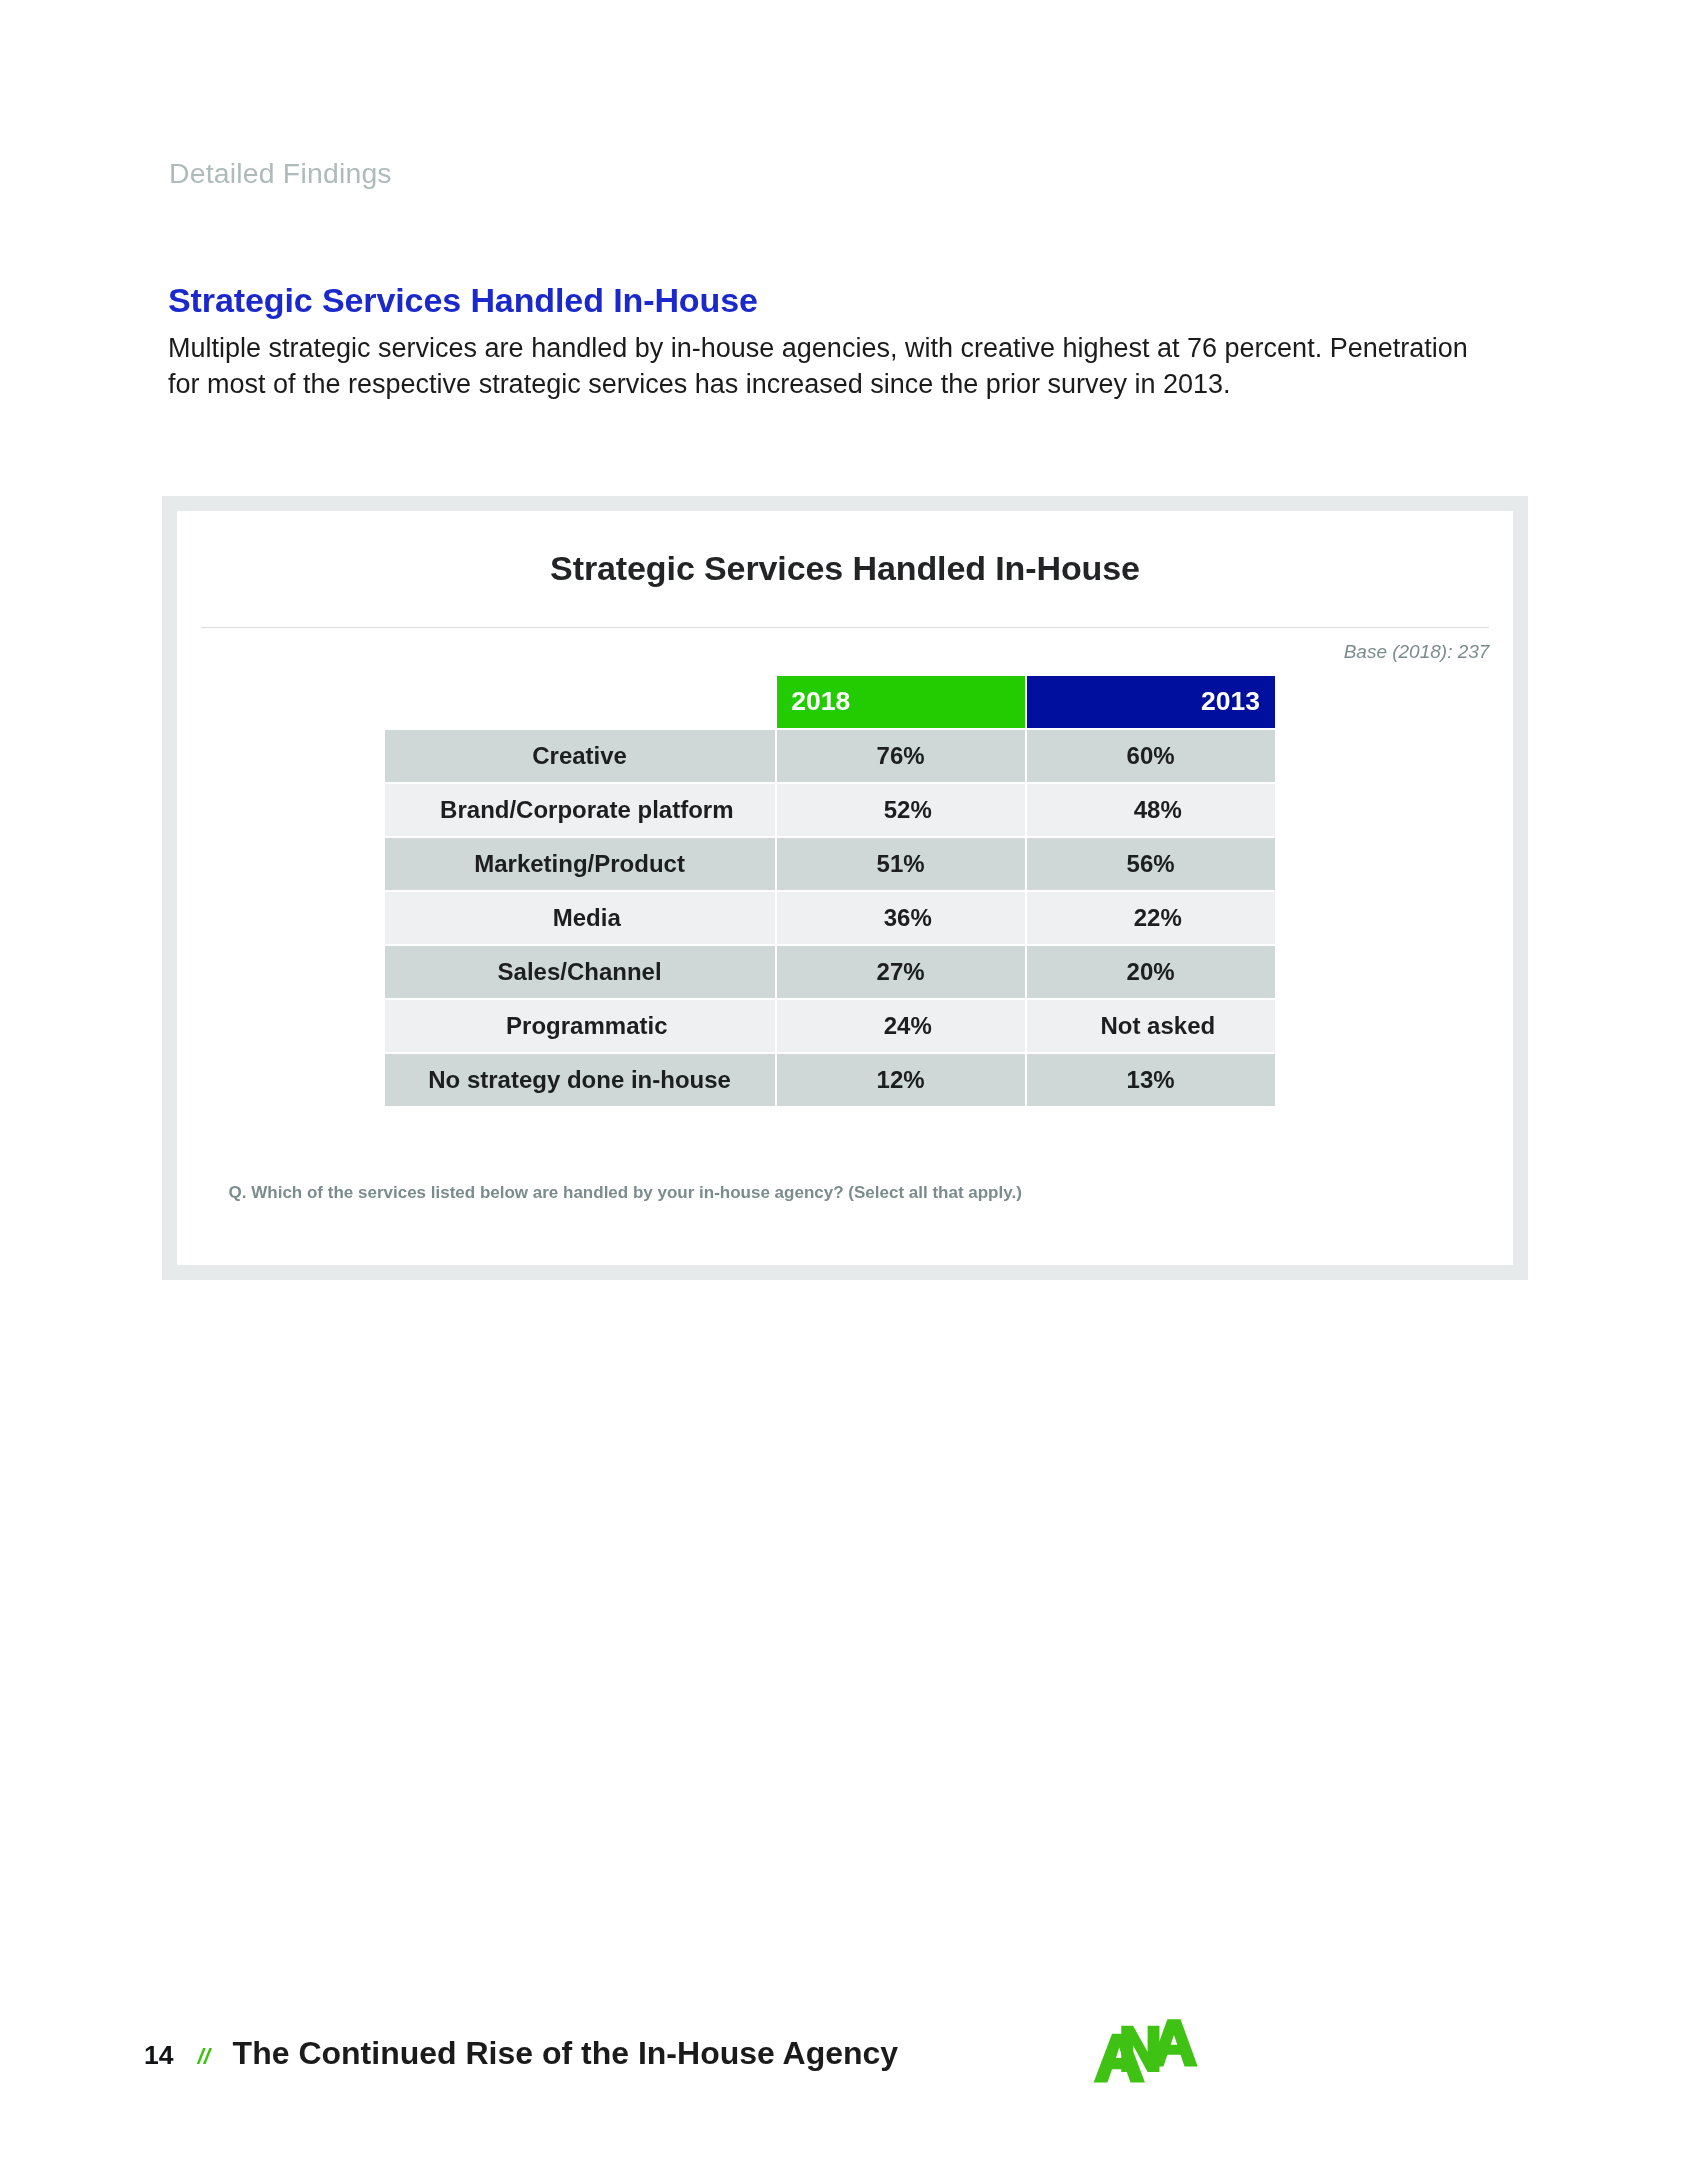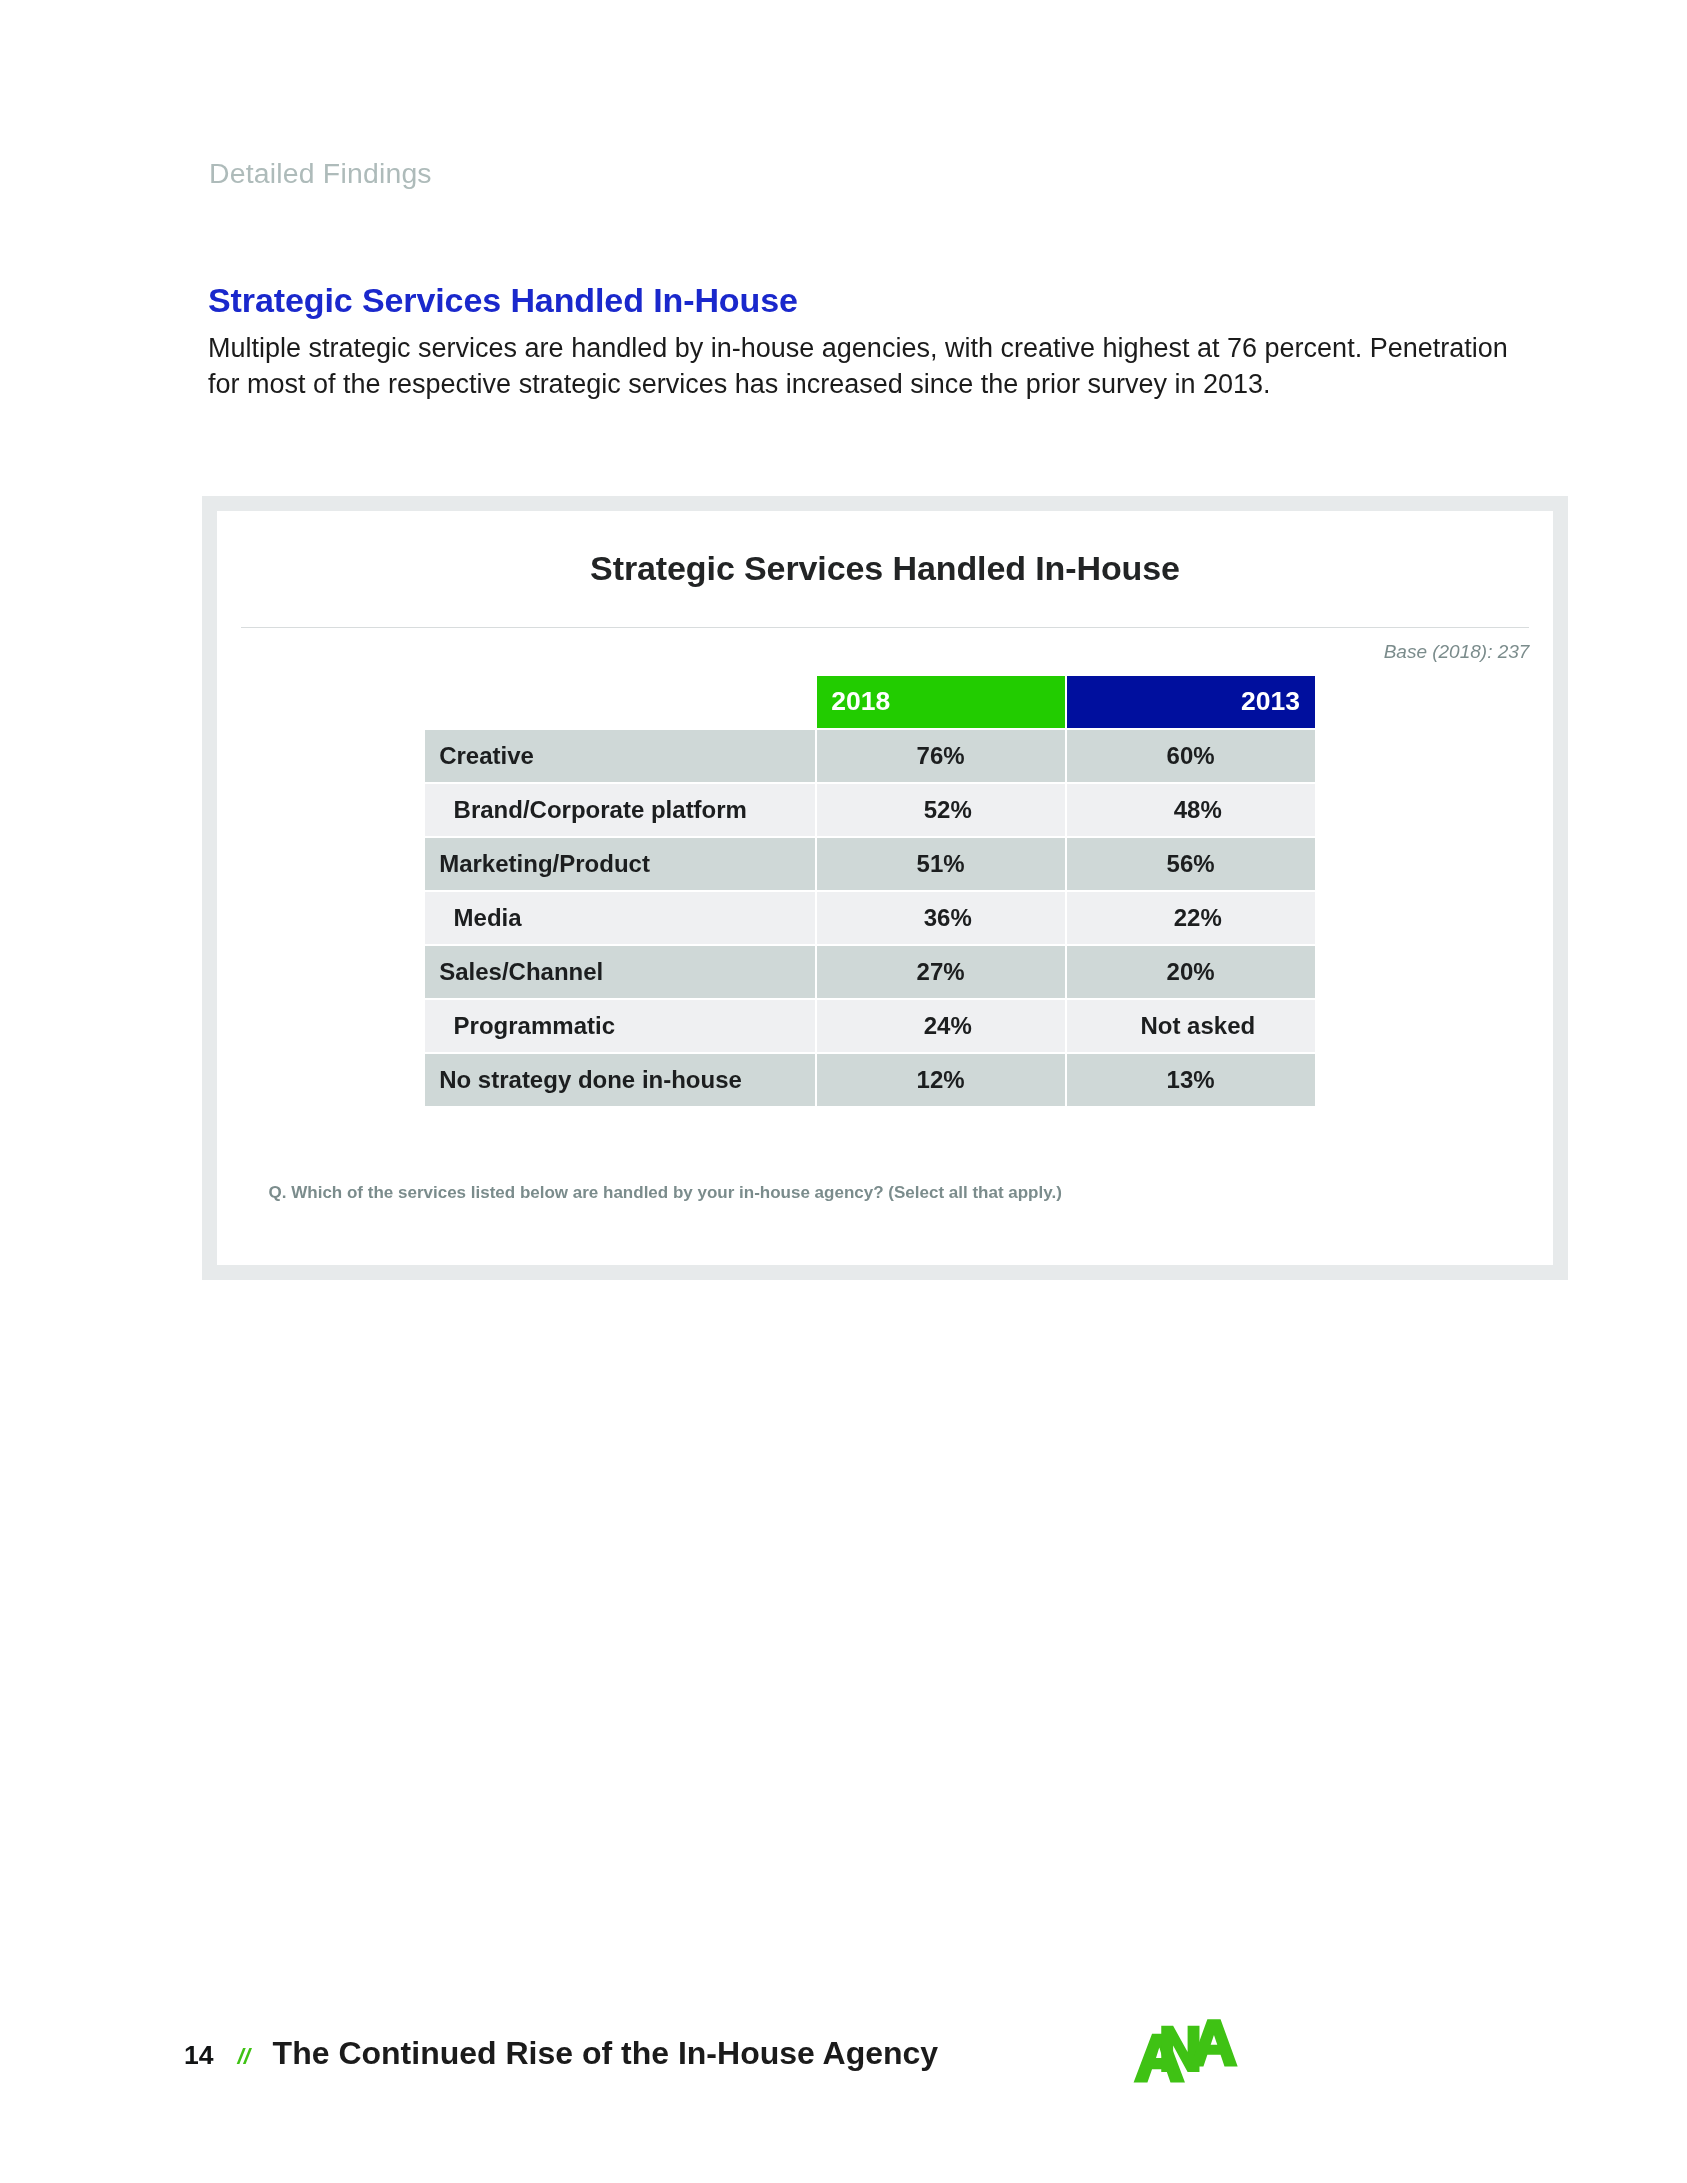--- a/index.html
+++ b/index.html
@@ -16,21 +16,20 @@
     position: relative;
     overflow: hidden;
   }
 
   .page {
     position: absolute;
     top: 0; left: 0;
     width: 1358px;
     height: 2183px;
     background: #ffffff;
-    margin-left: 40px;
   }
 
   
   .eyebrow {
     position: absolute;
     left: 169px;
     top: 157px;
     font-size: 28.4px;
     font-weight: 400;
     color: #aebbba;
@@ -153,21 +152,21 @@
     background: #000f9e;
     color: #ffffff;
     text-align: right;
     font-size: 26.5px;
     height: 50px;
   }
 
   .data-table tbody tr.row-dark td { background: #cfd8d7; }
   .data-table tbody tr.row-light td { background: #eff0f2; padding-left: 29px; }
 
-  .data-table td.cell-label { text-align: left; }
+  .data-table td.cell-label { text-align: center; }
   .data-table td.cell-val   { text-align: center; }
 
   
   .chart-footnote {
     position: absolute;
     bottom: 62px;
     left: 52px;
     font-size: 17px;
     font-weight: bold;
     color: #7b8c8c;

